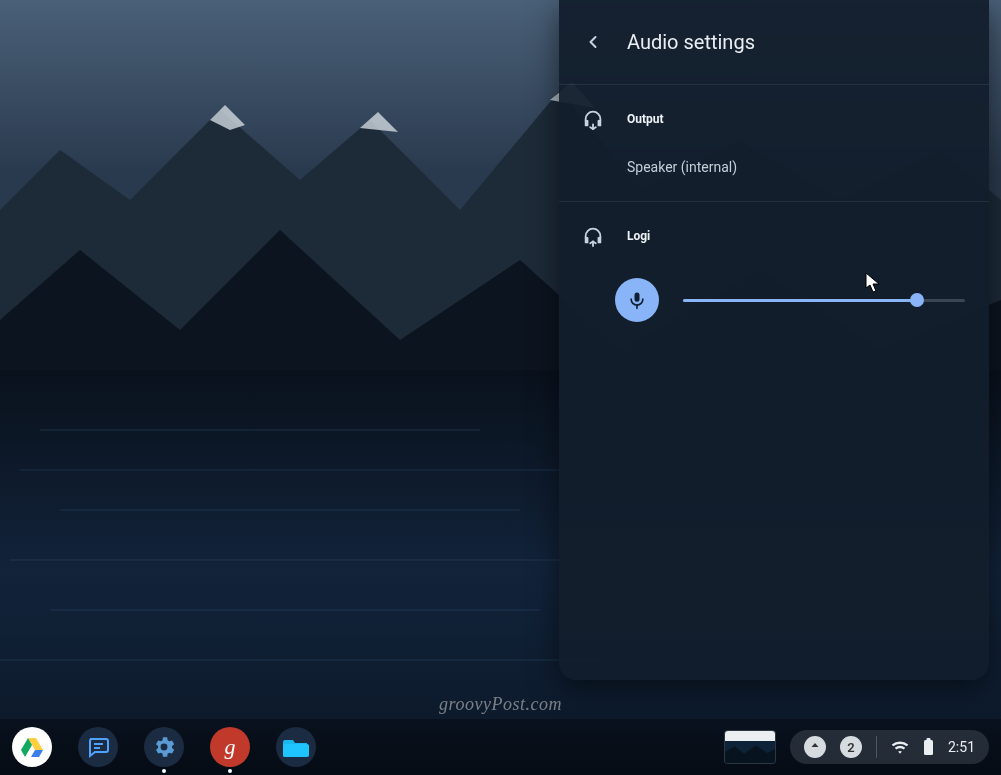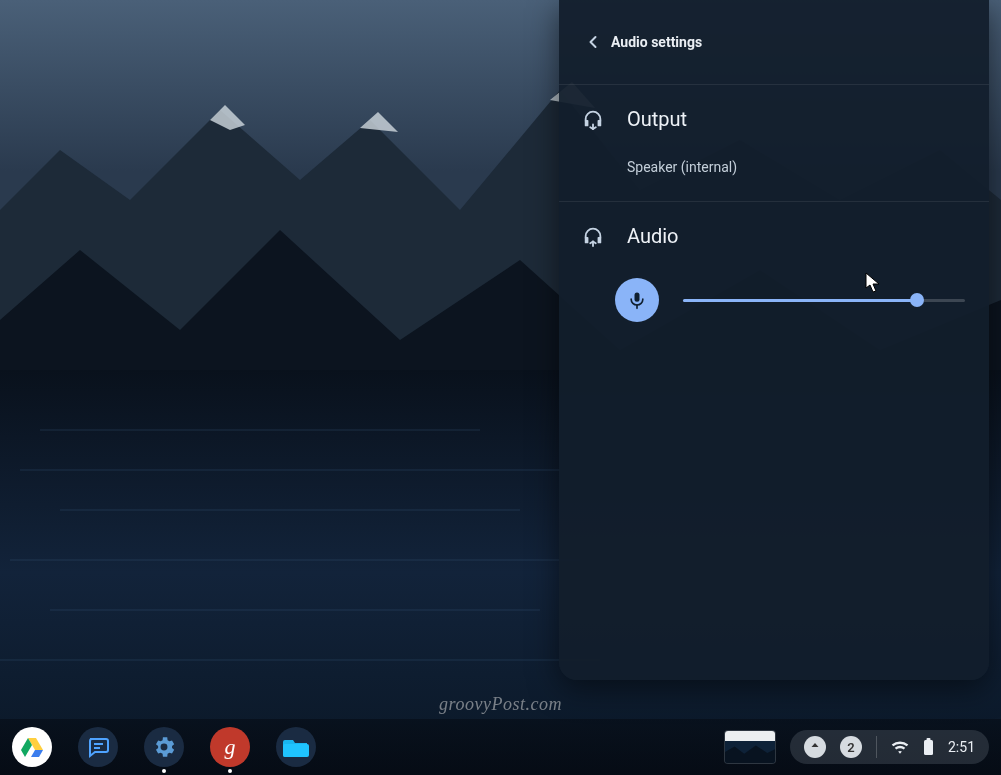--- a/index.html
+++ b/index.html
@@ -51,42 +51,43 @@
     padding: 24px 20px 24px 16px;
   }
   .back-btn {
     width: 36px; height: 36px;
     display: flex; align-items: center; justify-content: center;
     border-radius: 50%;
     cursor: pointer;
     color: #c5d3e3;
   }
   .panel-title {
-    font-size: 14px;
-    font-weight: 700;
+    font-size: 20px;
+    font-weight: 400;
+    margin-left: 16px;
     color: #eaeef3;
   }
   .divider {
     height: 1px;
     background: rgba(255,255,255,0.08);
   }
   .section-header {
     display: flex;
     align-items: center;
     padding: 22px 22px 10px 22px;
     gap: 22px;
   }
   .section-header .icon-wrap {
     width: 24px; height: 24px;
     display: flex; align-items: center; justify-content: center;
     color: #c5d3e3;
   }
   .section-title {
-    font-size: 20px;
-    font-weight: 400;
+    font-size: 12px;
+    font-weight: 700;
     color: #eef2f7;
   }
   .device-row {
     display: flex;
     justify-content: space-between;
     padding: 18px 24px 18px 68px;
     cursor: pointer;
   }
   .device-label {
     font-size: 14px;
@@ -280,21 +281,21 @@
   <div class="section-header">
     <span class="icon-wrap">
       <svg width="22" height="22" viewBox="0 0 24 24" fill="none" stroke="currentColor" stroke-width="2" stroke-linecap="round" stroke-linejoin="round">
           <path d="M4 14v-2a8 8 0 0 1 16 0v2"></path>
           <path d="M18 14h2v5h-2z" fill="currentColor"></path>
           <path d="M4 14h2v5H4z" fill="currentColor"></path>
           <line x1="12" y1="23" x2="12" y2="18"></line>
           <polyline points="9 20 12 18 15 20" fill="none"></polyline>
         </svg>
     </span>
-    <div class="section-title">Audio</div>
+    <div class="section-title">Logi</div>
   </div>
 
 
   <div class="slider-row">
     <div class="mic-circle">
       <svg width="20" height="20" viewBox="0 0 24 24" fill="currentColor">
           <path d="M12 14a3 3 0 0 0 3-3V6a3 3 0 0 0-6 0v5a3 3 0 0 0 3 3z"></path>
           <path d="M19 11a7 7 0 0 1-14 0" fill="none" stroke="currentColor" stroke-width="2" stroke-linecap="round"></path>
           <line x1="12" y1="18" x2="12" y2="22" stroke="currentColor" stroke-width="2" stroke-linecap="round"></line>
         </svg>

